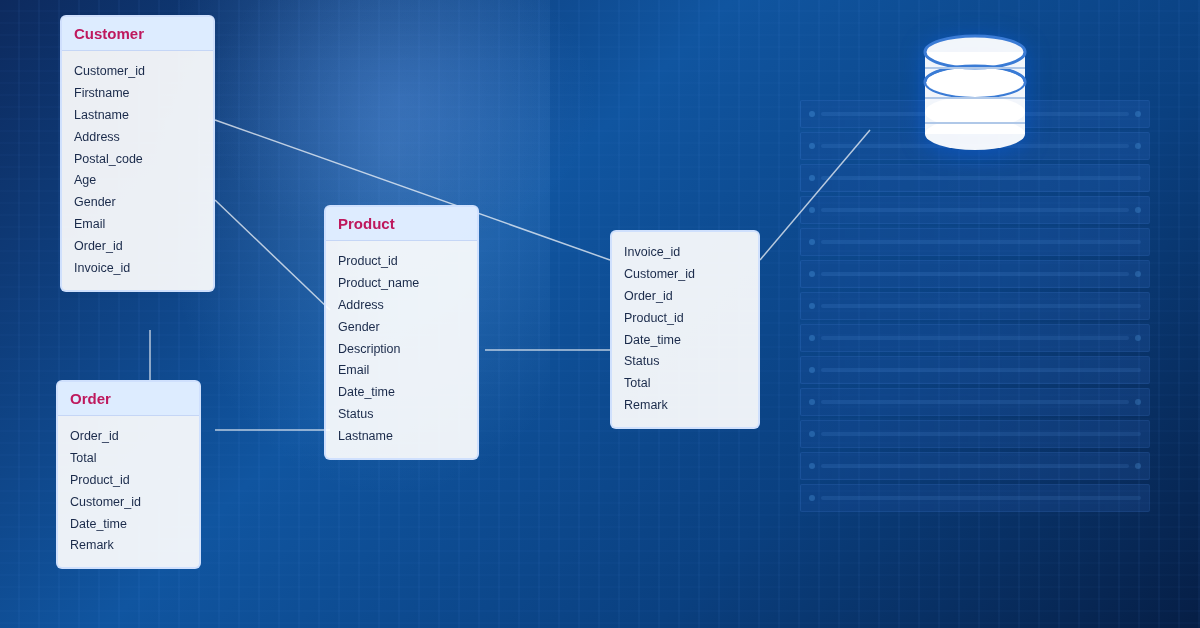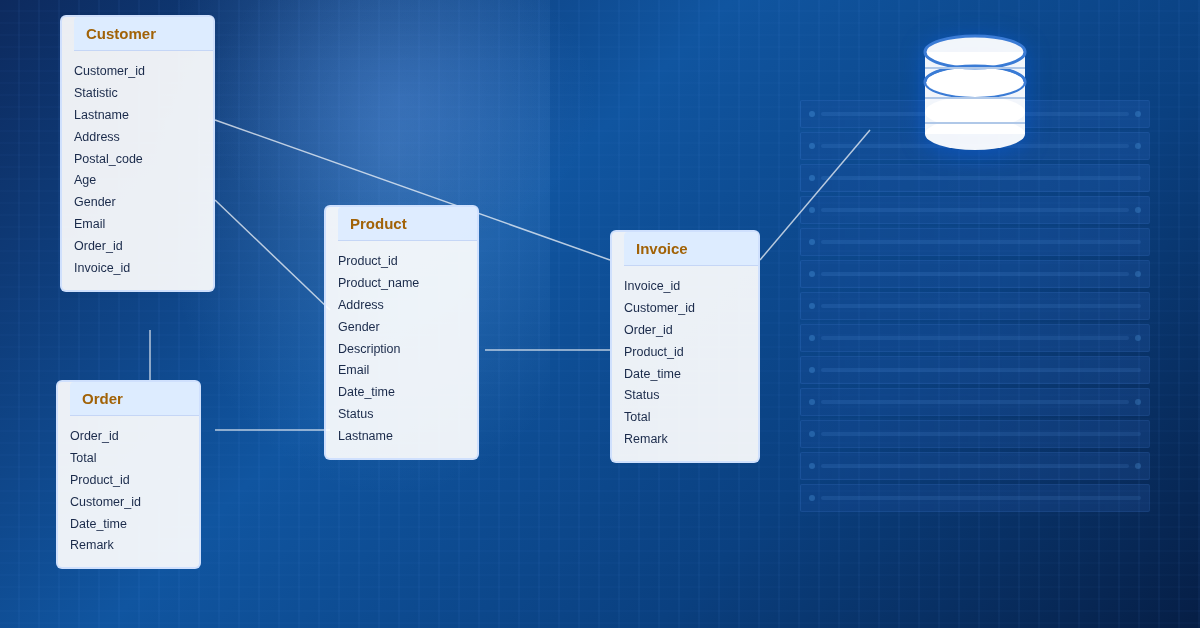--- a/index.html
+++ b/index.html
@@ -111,24 +111,23 @@
       border-radius: 6px;
       z-index: 20;
       min-width: 145px;
     }
 
     .entity-header {
       background: rgba(220, 235, 255, 0.95);
       padding: 8px 12px;
       font-size: 15px;
       font-weight: bold;
-      color: #a16207;
+      color: #be185d;
       border-bottom: 1px solid rgba(180, 200, 240, 0.6);
       border-radius: 4px 4px 0 0;
-      margin-left: 12px;
     }
 
     .entity-fields {
       padding: 10px 12px;
       border-radius: 23px;
     }
 
     .entity-field {
       font-size: 12.5px;
       color: #1a2a4a;
@@ -295,21 +294,21 @@
 
   <line x1="215" y1="120" x2="610" y2="260"></line>
 
   <line x1="760" y1="260" x2="870" y2="130"></line>
 </svg>
 
 <div class="entity-box customer-box">
   <div class="entity-header">Customer</div>
   <div class="entity-fields">
     <div class="entity-field">Customer_id</div>
-    <div class="entity-field">Statistic</div>
+    <div class="entity-field">Firstname</div>
     <div class="entity-field">Lastname</div>
     <div class="entity-field">Address</div>
     <div class="entity-field">Postal_code</div>
     <div class="entity-field">Age</div>
     <div class="entity-field">Gender</div>
     <div class="entity-field">Email</div>
     <div class="entity-field">Order_id</div>
     <div class="entity-field">Invoice_id</div>
   </div>
 </div>
@@ -335,21 +334,20 @@
     <div class="entity-field">Gender</div>
     <div class="entity-field">Description</div>
     <div class="entity-field">Email</div>
     <div class="entity-field">Date_time</div>
     <div class="entity-field">Status</div>
     <div class="entity-field">Lastname</div>
   </div>
 </div>
 
 <div class="entity-box invoice-box">
-  <div class="entity-header">Invoice</div>
   <div class="entity-fields">
     <div class="entity-field">Invoice_id</div>
     <div class="entity-field">Customer_id</div>
     <div class="entity-field">Order_id</div>
     <div class="entity-field">Product_id</div>
     <div class="entity-field">Date_time</div>
     <div class="entity-field">Status</div>
     <div class="entity-field">Total</div>
     <div class="entity-field">Remark</div>
   </div>

